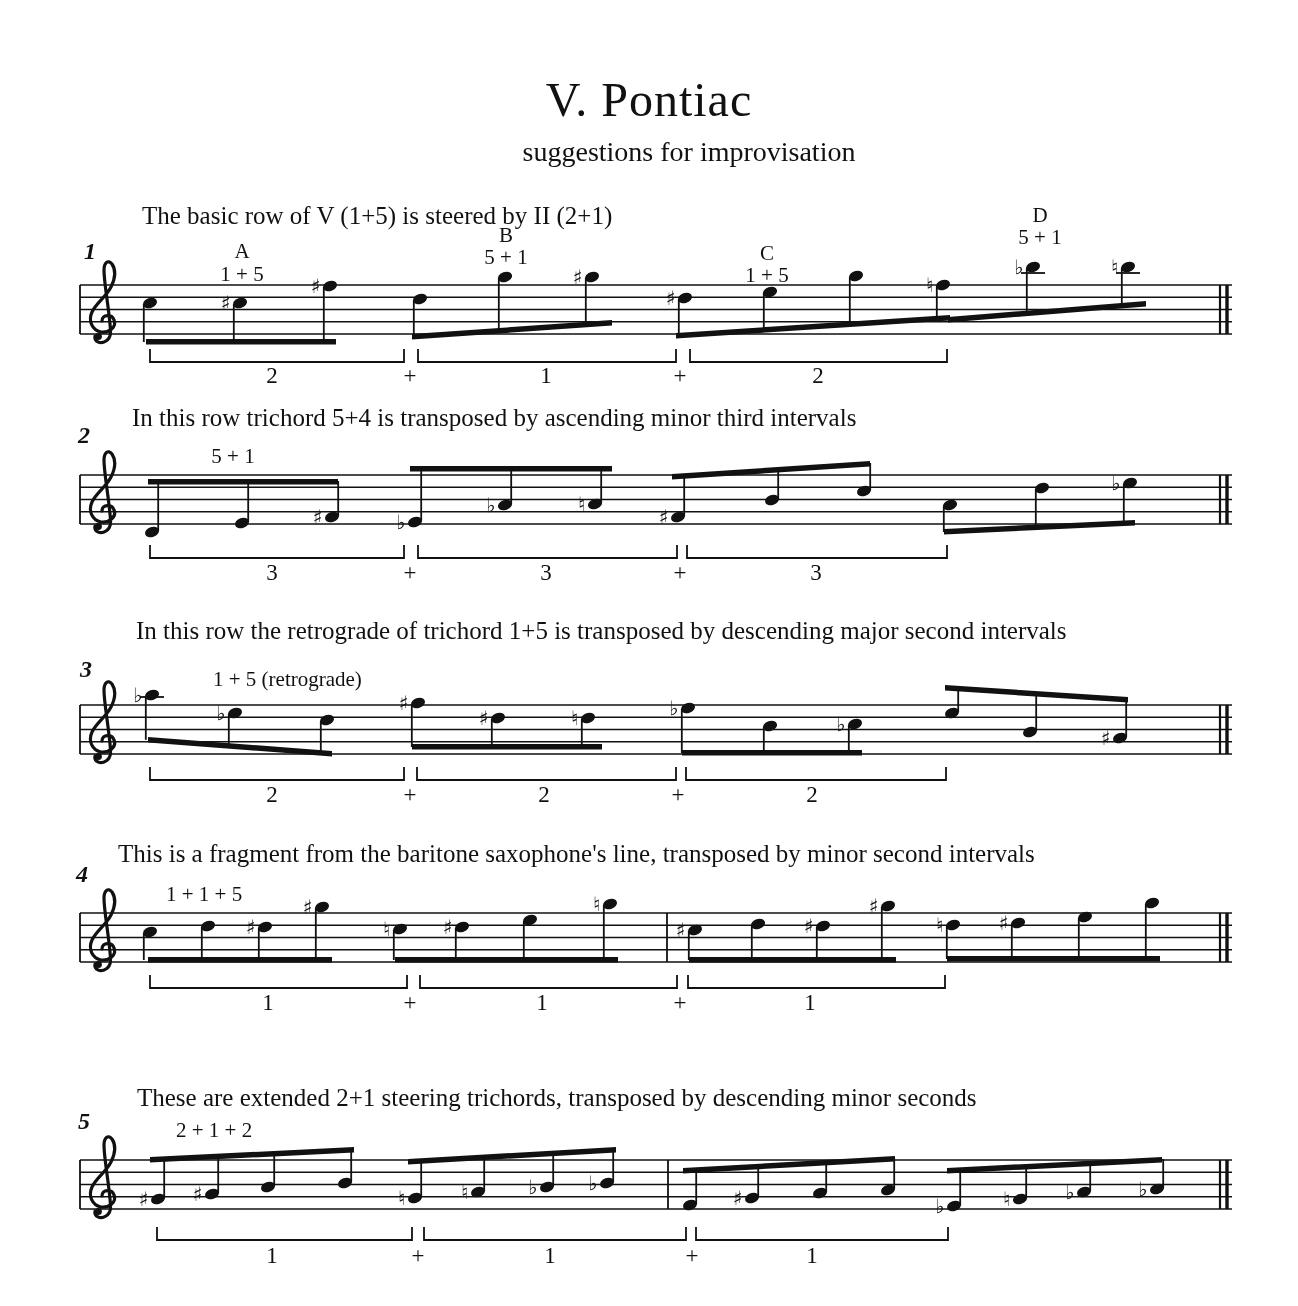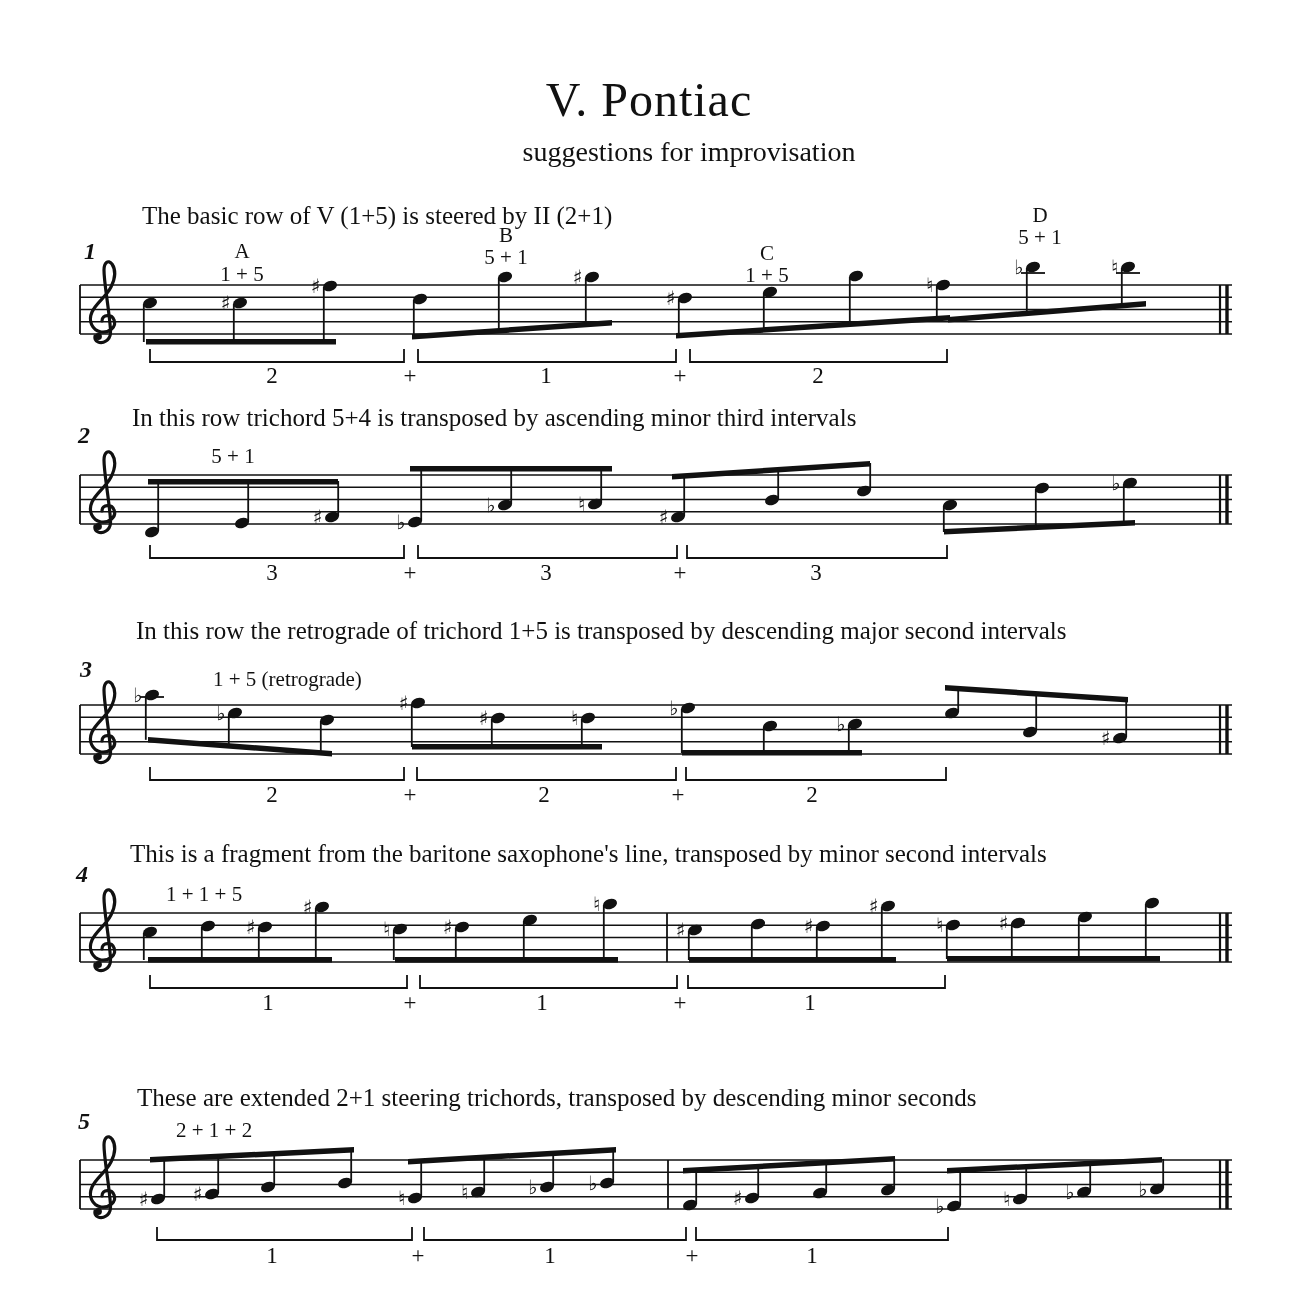--- a/index.html
+++ b/index.html
@@ -20,21 +20,21 @@
 <div id="page">
   <div class="title">V. Pontiac</div>
   <div class="subtitle">suggestions for improvisation</div>
   <div id="captions">
       <div class="caption" style="left: 130px; top: 202px; margin-left: 12px;">The basic row of V (1+5) is steered by II (2+1)</div>
       <div class="sysnum" style="left: 84px; top: 238px;">1</div>
       <div class="caption" style="left: 132px; top: 404px;">In this row trichord 5+4 is transposed by ascending minor third intervals</div>
       <div class="sysnum" style="left: 78px; top: 422px;">2</div>
       <div class="caption" style="left: 136px; top: 617px;">In this row the retrograde of trichord 1+5 is transposed by descending major second intervals</div>
       <div class="sysnum" style="left: 80px; top: 656px;">3</div>
-      <div class="caption" style="left: 118px; top: 840px; margin-left: 12px;">This is a fragment from the baritone saxophone's line, transposed by minor second intervals</div>
+      <div class="caption" style="left: 118px; top: 840px;">This is a fragment from the baritone saxophone's line, transposed by minor second intervals</div>
       <div class="sysnum" style="left: 76px; top: 861px;">4</div>
       <div class="caption" style="left: 137px; top: 1084px; font-family: Liberation Serif, serif;">These are extended 2+1 steering trichords, transposed by descending minor seconds</div>
       <div class="sysnum" style="left: 78px; top: 1108px;">5</div>
     </div>
   <svg id="score" width="1298" height="1306" viewBox="0 0 1298 1306">
       <line x1="80" y1="285" x2="1232" y2="285" stroke="#111111" stroke-width="1.4"></line>
       <line x1="80" y1="297.25" x2="1232" y2="297.25" stroke="#111111" stroke-width="1.4"></line>
       <line x1="80" y1="309.5" x2="1232" y2="309.5" stroke="#111111" stroke-width="1.4"></line>
       <line x1="80" y1="321.75" x2="1232" y2="321.75" stroke="#111111" stroke-width="1.4"></line>
       <line x1="80" y1="334" x2="1232" y2="334" stroke="#111111" stroke-width="1.4"></line>

